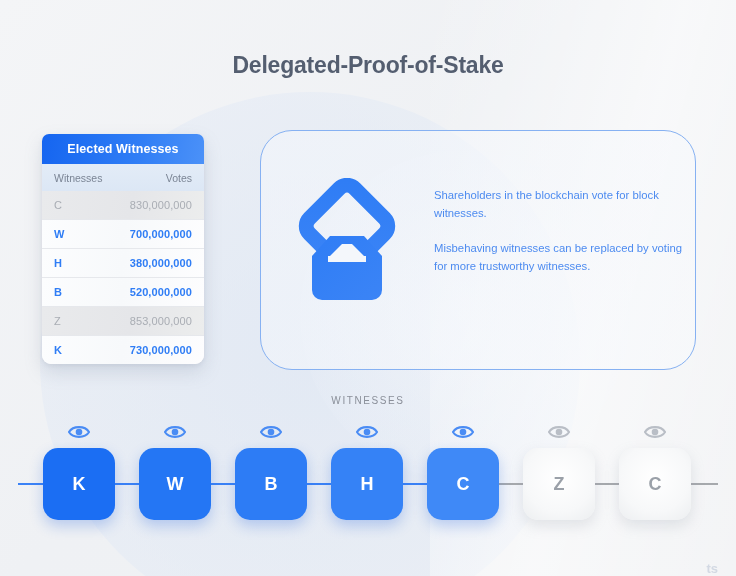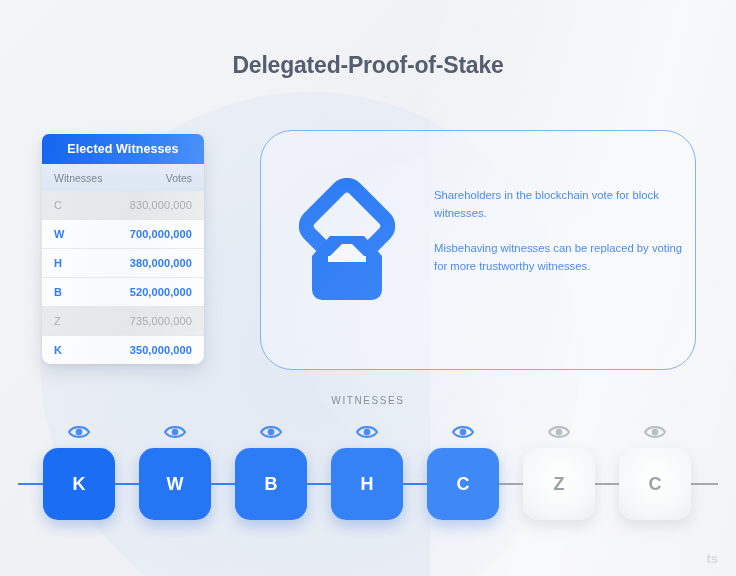--- a/index.html
+++ b/index.html
@@ -191,21 +191,21 @@
   }
   .eye {
     position: absolute;
     top: 424px;
     width: 22px;
     height: 16px;
   }
   .watermark {
     position: absolute;
     right: 18px;
-    bottom: 10px;
+    bottom: 0;
     font-size: 13px;
     color: #d3d9e3;
     font-weight: bold;
   }
 </style>
 </head>
 <body>
 
 <div id="stage">
 
@@ -233,25 +233,25 @@
     <div class="trow active">
       <span>H</span>
       <span class="votes">380,000,000</span>
     </div>
     <div class="trow active">
       <span>B</span>
       <span class="votes">520,000,000</span>
     </div>
     <div class="trow inactive">
       <span>Z</span>
-      <span class="votes">735,000,000</span>
+      <span class="votes">853,000,000</span>
     </div>
     <div class="trow active">
       <span>K</span>
-      <span class="votes">350,000,000</span>
+      <span class="votes">730,000,000</span>
     </div>
   </div>
 
   <div class="info-panel"></div>
 
   <div class="ballot-icon">
     <svg viewBox="0 0 130 140" width="130" height="140" xmlns="http://www.w3.org/2000/svg">
       <defs>
         <linearGradient id="bgrad" x1="0" y1="0" x2="1" y2="1">
           <stop offset="0%" stop-color="#2f7df5"></stop>

